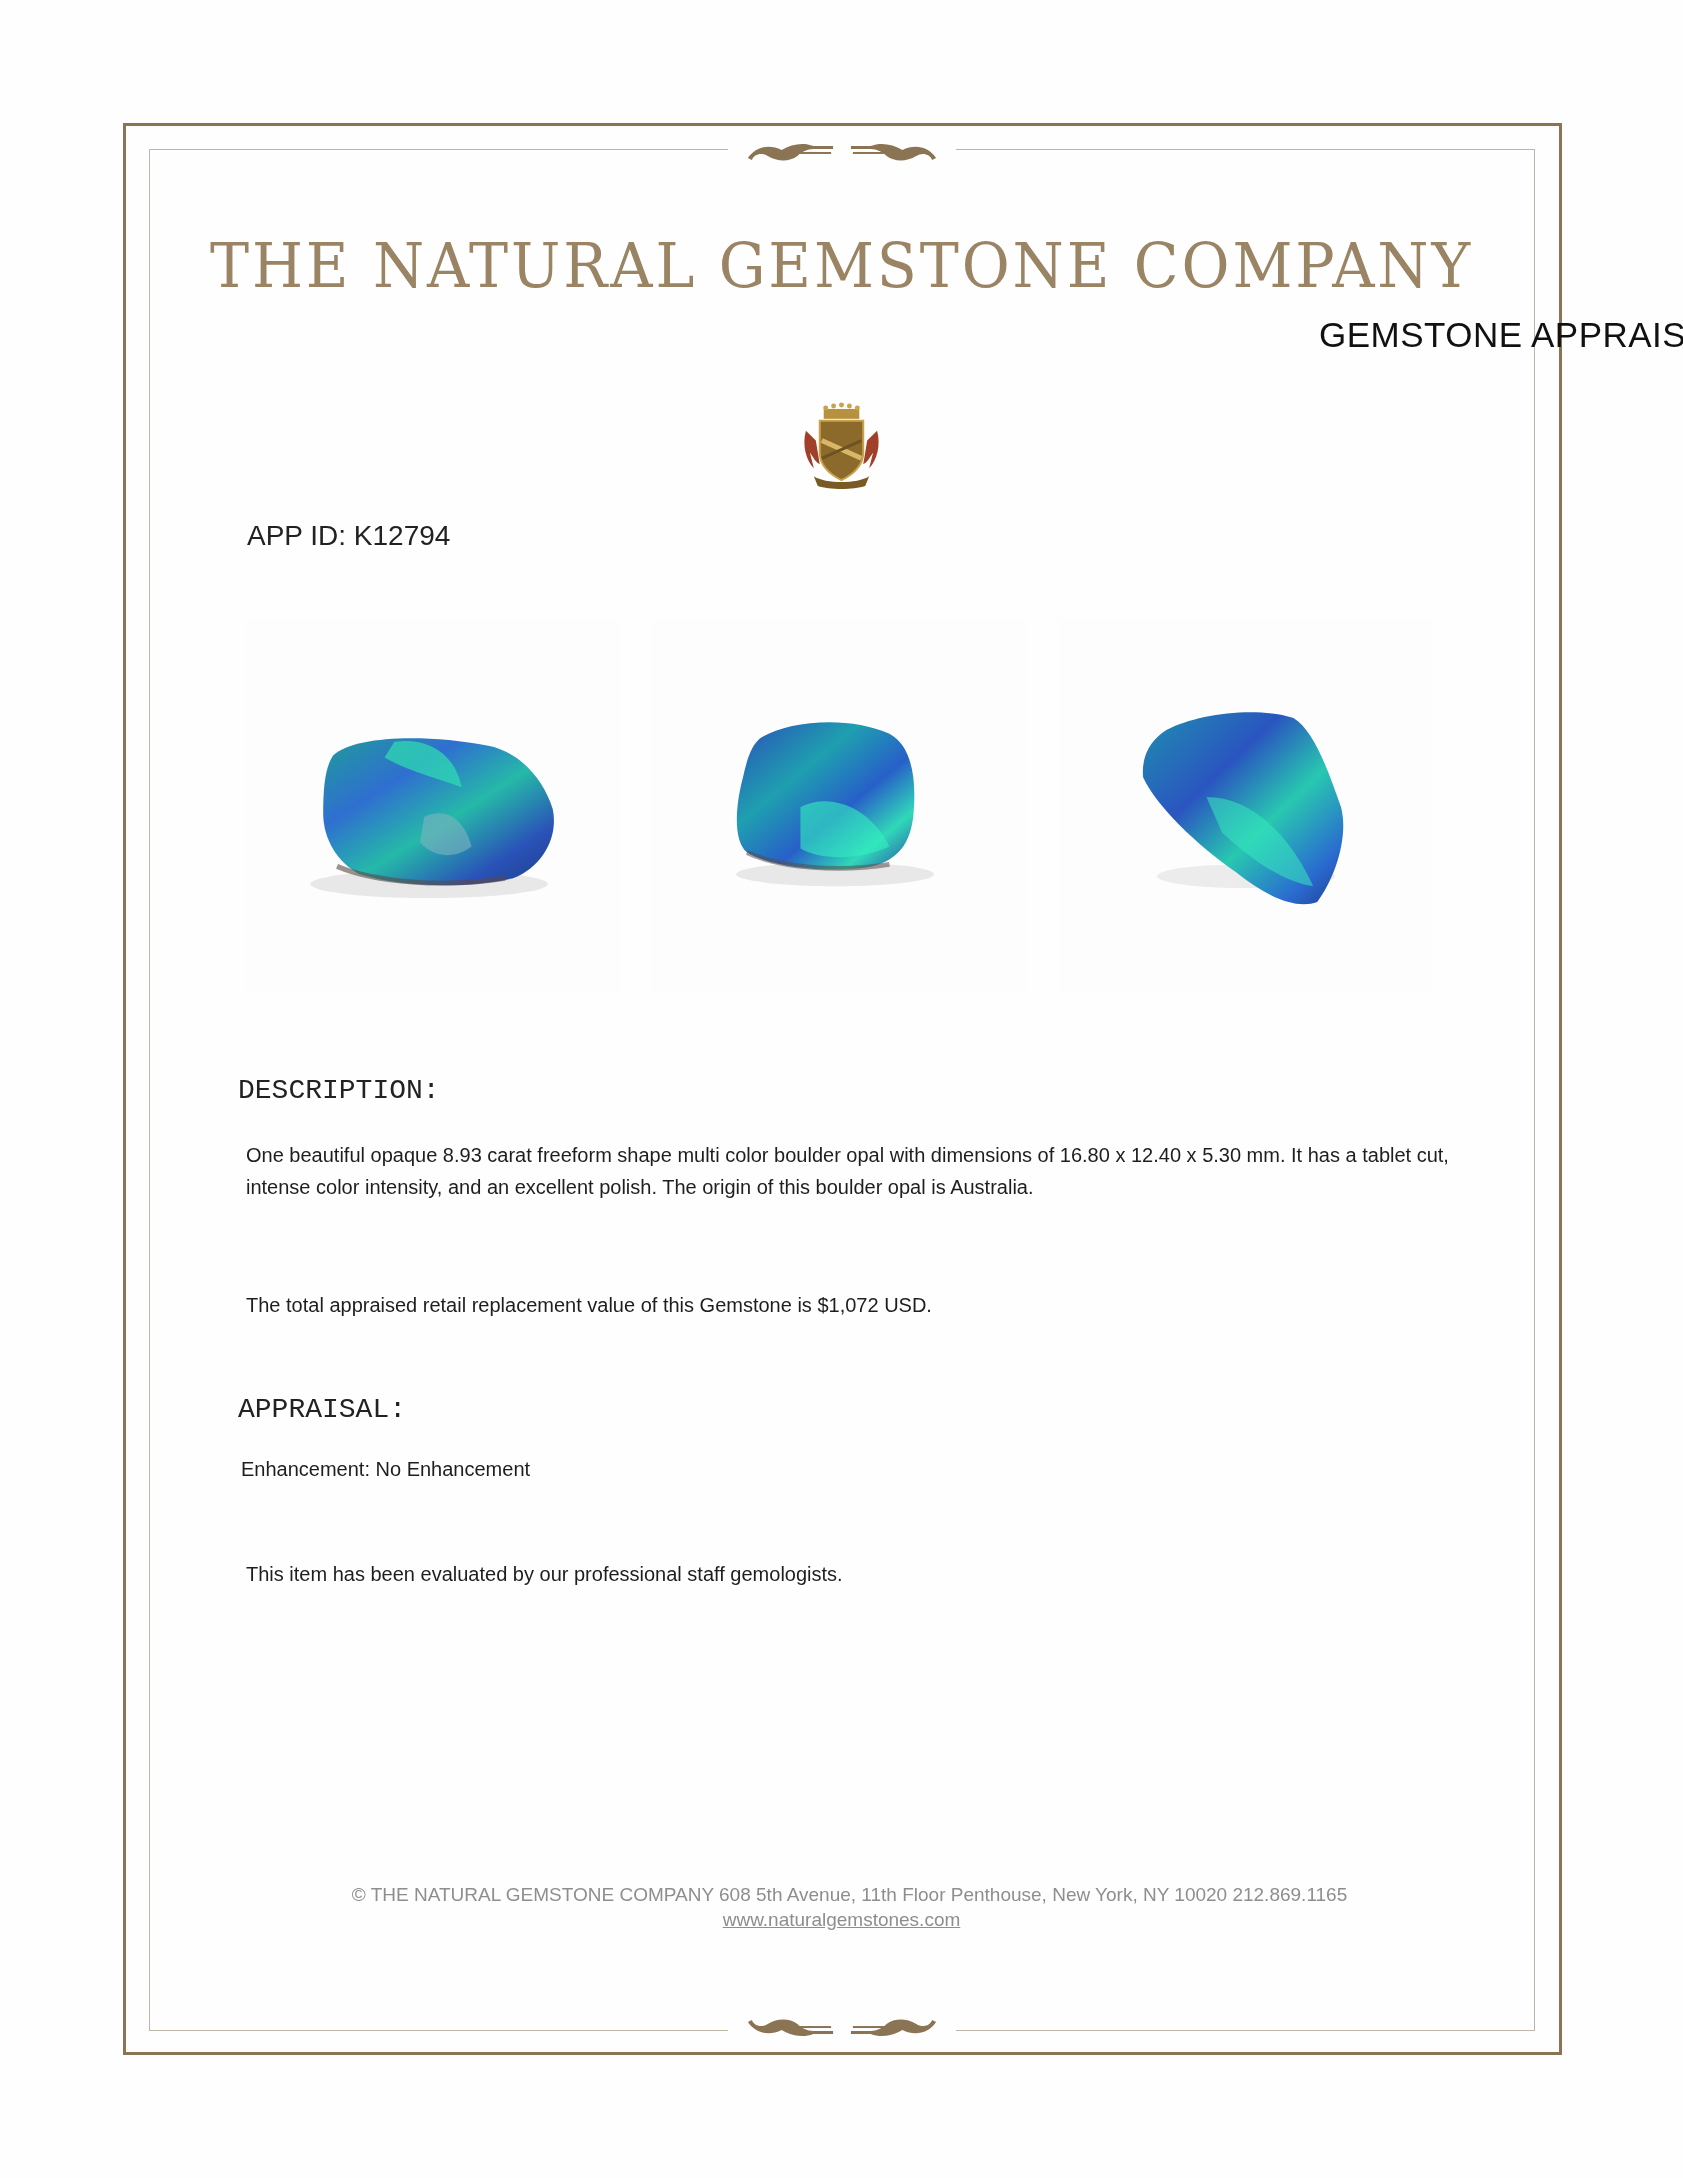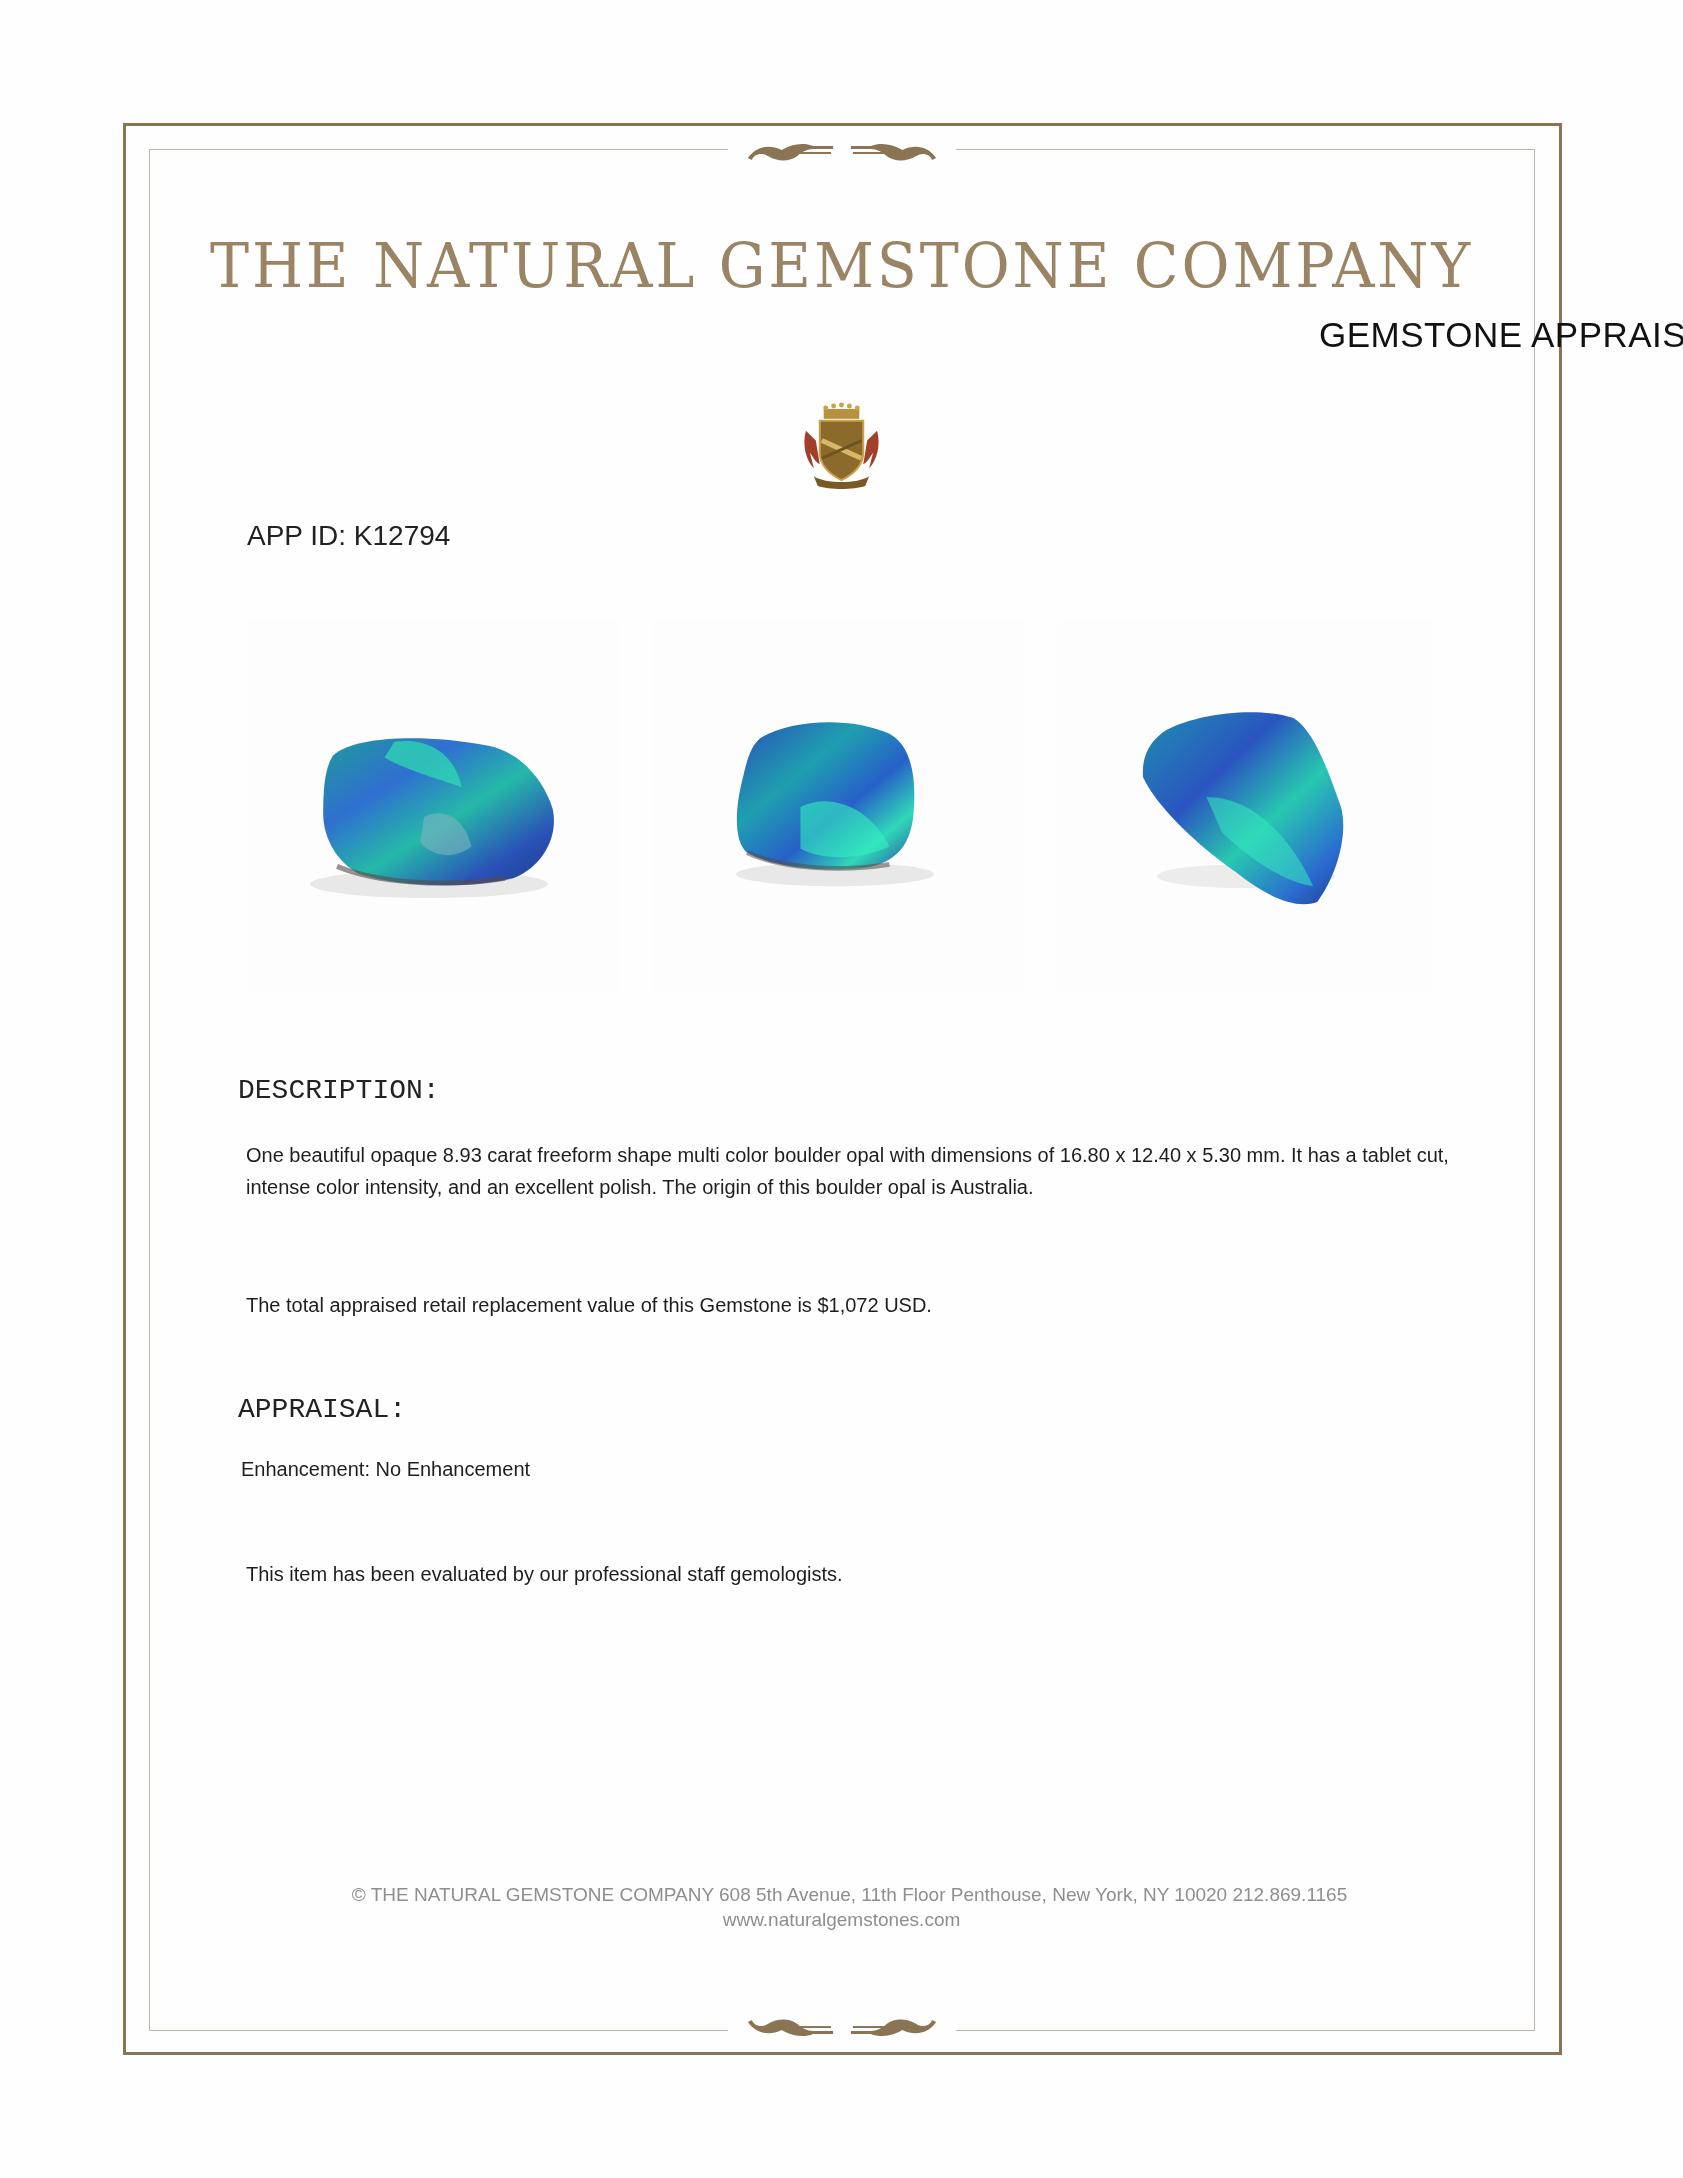--- a/index.html
+++ b/index.html
@@ -126,21 +126,21 @@
 
 <div class="sec-label" style="top:1075px;">DESCRIPTION:</div>
 <div class="para" style="top:1139px;">One beautiful opaque 8.93 carat freeform shape multi color boulder opal with dimensions of 16.80 x 12.40 x 5.30 mm. It has a tablet cut, intense color intensity, and an excellent polish. The origin of this boulder opal is Australia.</div>
 <div class="para" style="top:1289px;">The total appraised retail replacement value of this Gemstone is $1,072 USD.</div>
 
 <div class="sec-label" style="top:1394px;">APPRAISAL:</div>
 <div class="para" style="top:1453px; left:241px;">Enhancement: No Enhancement</div>
 <div class="para" style="top:1517px;margin-top:41px;">This item has been evaluated by our professional staff gemologists.</div>
 
 <div class="footer" style="top:1884px;margin-left:8px;">© THE NATURAL GEMSTONE COMPANY  608 5th Avenue, 11th Floor Penthouse, New York, NY  10020   212.869.1165</div>
-<div class="footer" style="top:1909px;">www.naturalgemstones.com</div>
+<div class="footer" style="top:1909px;text-decoration:underline;">www.naturalgemstones.com</div>
 
 <div class="ornament bottom">
   <svg width="208" height="36" viewBox="0 0 210 36">
     <g fill="#8a7453" transform="translate(0,36) scale(1,-1)">
       <path d="M10 26 C18 14 32 12 44 18 C54 12 66 10 76 14 L96 14 L96 17 L76 17 C70 17 64 20 60 24 C52 30 40 30 30 24 C24 20 16 22 14 28 Z"></path>
       <path d="M200 26 C192 14 178 12 166 18 C156 12 144 10 134 14 L114 14 L114 17 L134 17 C140 17 146 20 150 24 C158 30 170 30 180 24 C186 20 194 22 196 28 Z"></path>
       <rect x="60" y="20" width="34" height="2"></rect>
       <rect x="116" y="20" width="34" height="2"></rect>
     </g>
   </svg>

